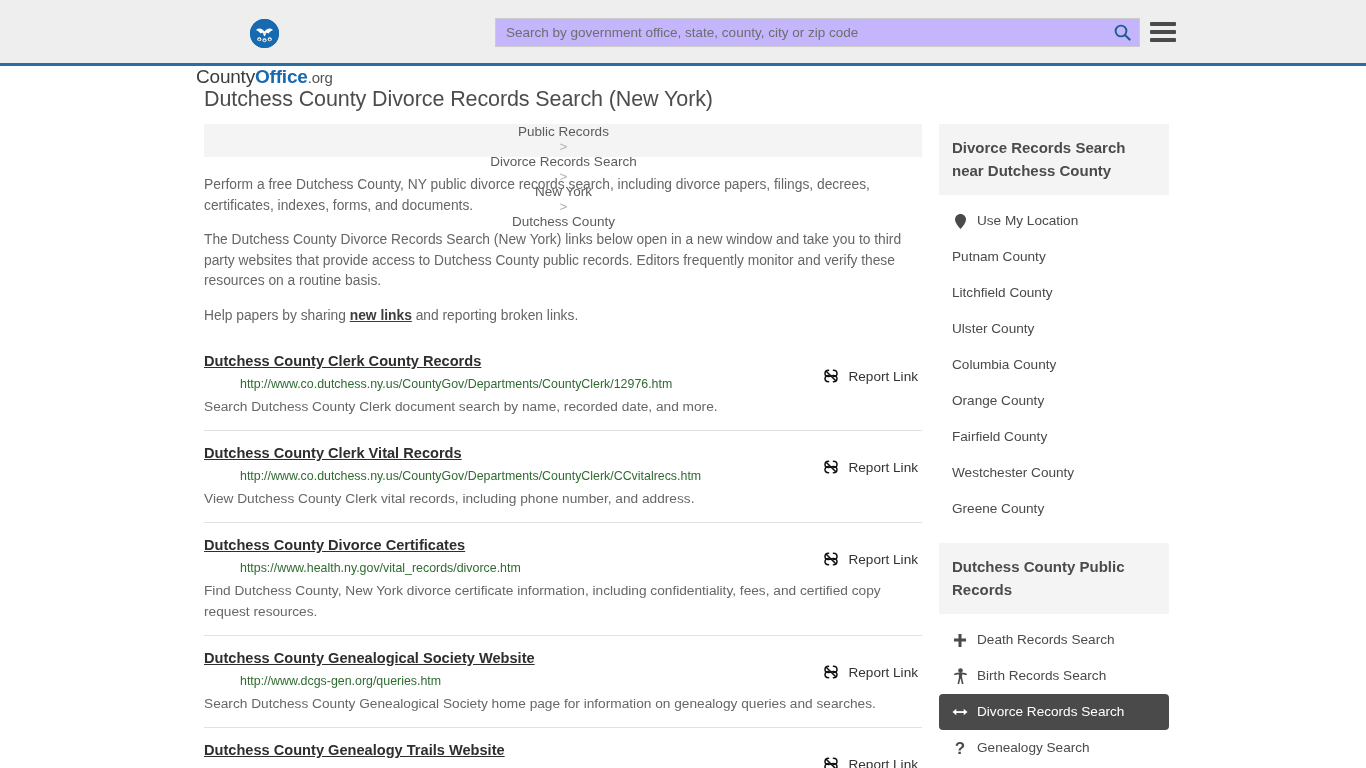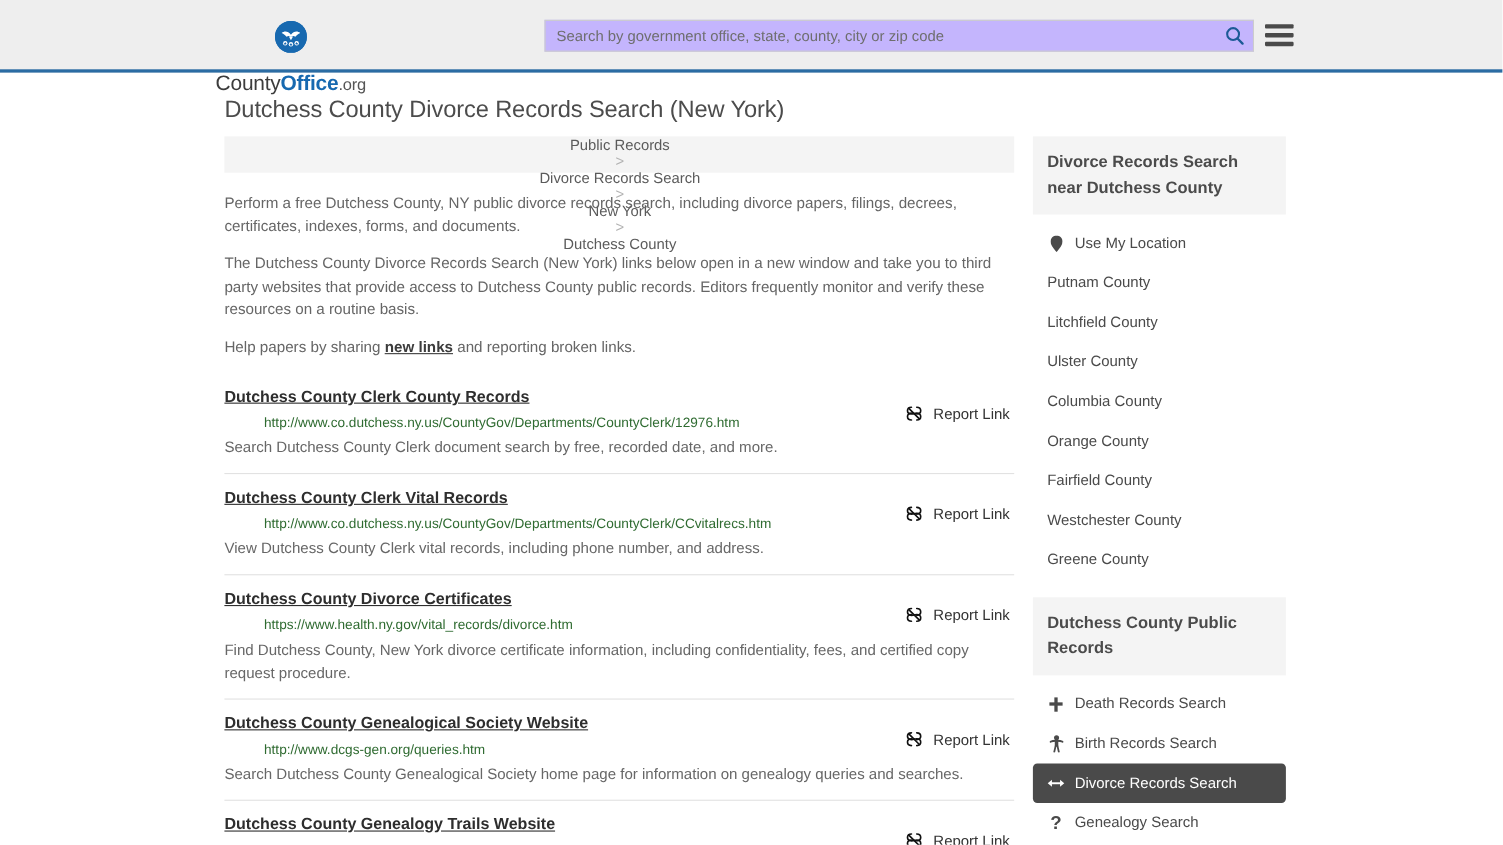--- a/index.html
+++ b/index.html
@@ -307,21 +307,21 @@
       <p>Perform a free Dutchess County, NY public divorce records search, including divorce papers, filings, decrees, certificates, indexes, forms, and documents.</p>
       <p>The Dutchess County Divorce Records Search (New York) links below open in a new window and take you to third party websites that provide access to Dutchess County public records. Editors frequently monitor and verify these resources on a routine basis.</p>
       <p><span>Help papers by sharing </span><a class="inline-link">new links</a><span> and reporting broken links.</span></p>
     </div>
 
     <div class="results">
 
       <div class="result">
         <a class="result-title">Dutchess County Clerk County Records</a>
         <a class="result-url">http://www.co.dutchess.ny.us/CountyGov/Departments/CountyClerk/12976.htm</a>
-        <div class="result-desc">Search Dutchess County Clerk document search by free, recorded date, and more.</div>
+        <div class="result-desc">Search Dutchess County Clerk document search by name, recorded date, and more.</div>
         <div class="report-link">
           <span class="broken-link-icon">
             <svg width="16" height="16" viewBox="0 0 16 16" style="display:block">
               <path d="M3.2 3.2 L12.8 12.8" stroke="#111" stroke-width="1.5" stroke-linecap="round"></path>
               <path d="M5.6 2.2 C3.3 2.2 2.0 3.6 2.0 5.4 C2.0 7.2 3.4 8.4 5.6 8.4 C7.0 8.4 8.0 7.9 8.0 7.9" stroke="#111" stroke-width="1.5" fill="none" stroke-linecap="round"></path>
               <path d="M10.4 13.8 C12.7 13.8 14.0 12.4 14.0 10.6 C14.0 8.8 12.6 7.6 10.4 7.6 C9.0 7.6 8.0 8.1 8.0 8.1" stroke="#111" stroke-width="1.5" fill="none" stroke-linecap="round"></path>
               <path d="M10.4 2.2 C12.7 2.2 14.0 3.6 14.0 5.4 C14.0 7.2 12.6 8.4 10.4 8.4" stroke="#111" stroke-width="1.5" fill="none" stroke-linecap="round"></path>
               <path d="M5.6 13.8 C3.3 13.8 2.0 12.4 2.0 10.6 C2.0 8.8 3.4 7.6 5.6 7.6" stroke="#111" stroke-width="1.5" fill="none" stroke-linecap="round"></path>
             </svg>
           </span>
@@ -343,21 +343,21 @@
               <path d="M5.6 13.8 C3.3 13.8 2.0 12.4 2.0 10.6 C2.0 8.8 3.4 7.6 5.6 7.6" stroke="#111" stroke-width="1.5" fill="none" stroke-linecap="round"></path>
             </svg>
           </span>
           <span class="rl-text">Report Link</span>
         </div>
       </div>
 
       <div class="result">
         <a class="result-title">Dutchess County Divorce Certificates</a>
         <a class="result-url">https://www.health.ny.gov/vital_records/divorce.htm</a>
-        <div class="result-desc">Find Dutchess County, New York divorce certificate information, including confidentiality, fees, and certified copy request procedure.</div>
+        <div class="result-desc">Find Dutchess County, New York divorce certificate information, including confidentiality, fees, and certified copy request resources.</div>
         <div class="report-link">
           <span class="broken-link-icon">
             <svg width="16" height="16" viewBox="0 0 16 16" style="display:block">
               <path d="M3.2 3.2 L12.8 12.8" stroke="#111" stroke-width="1.5" stroke-linecap="round"></path>
               <path d="M5.6 2.2 C3.3 2.2 2.0 3.6 2.0 5.4 C2.0 7.2 3.4 8.4 5.6 8.4 C7.0 8.4 8.0 7.9 8.0 7.9" stroke="#111" stroke-width="1.5" fill="none" stroke-linecap="round"></path>
               <path d="M10.4 13.8 C12.7 13.8 14.0 12.4 14.0 10.6 C14.0 8.8 12.6 7.6 10.4 7.6 C9.0 7.6 8.0 8.1 8.0 8.1" stroke="#111" stroke-width="1.5" fill="none" stroke-linecap="round"></path>
               <path d="M10.4 2.2 C12.7 2.2 14.0 3.6 14.0 5.4 C14.0 7.2 12.6 8.4 10.4 8.4" stroke="#111" stroke-width="1.5" fill="none" stroke-linecap="round"></path>
               <path d="M5.6 13.8 C3.3 13.8 2.0 12.4 2.0 10.6 C2.0 8.8 3.4 7.6 5.6 7.6" stroke="#111" stroke-width="1.5" fill="none" stroke-linecap="round"></path>
             </svg>
           </span>

